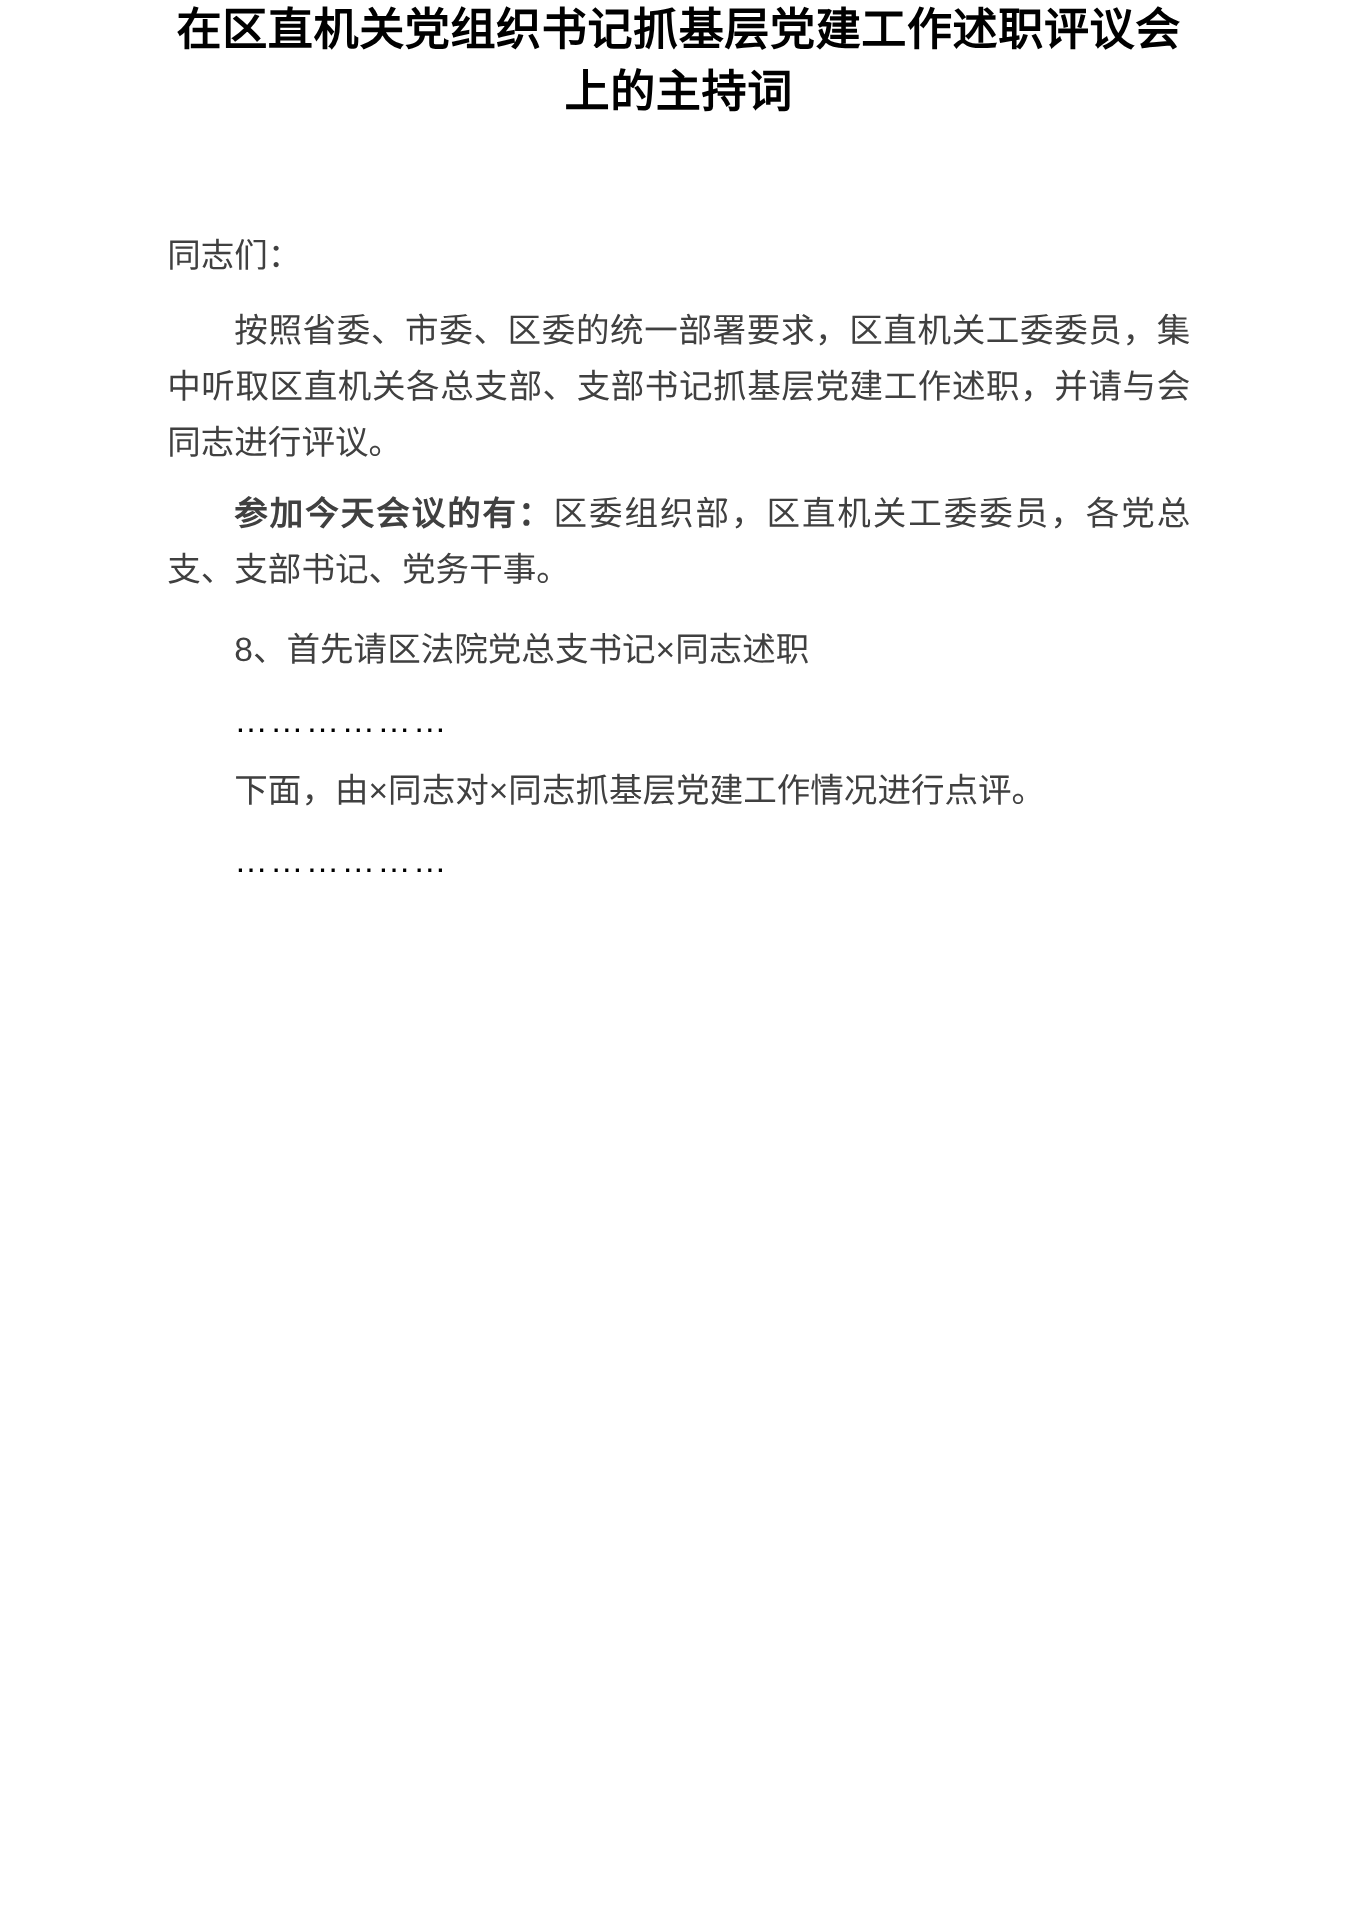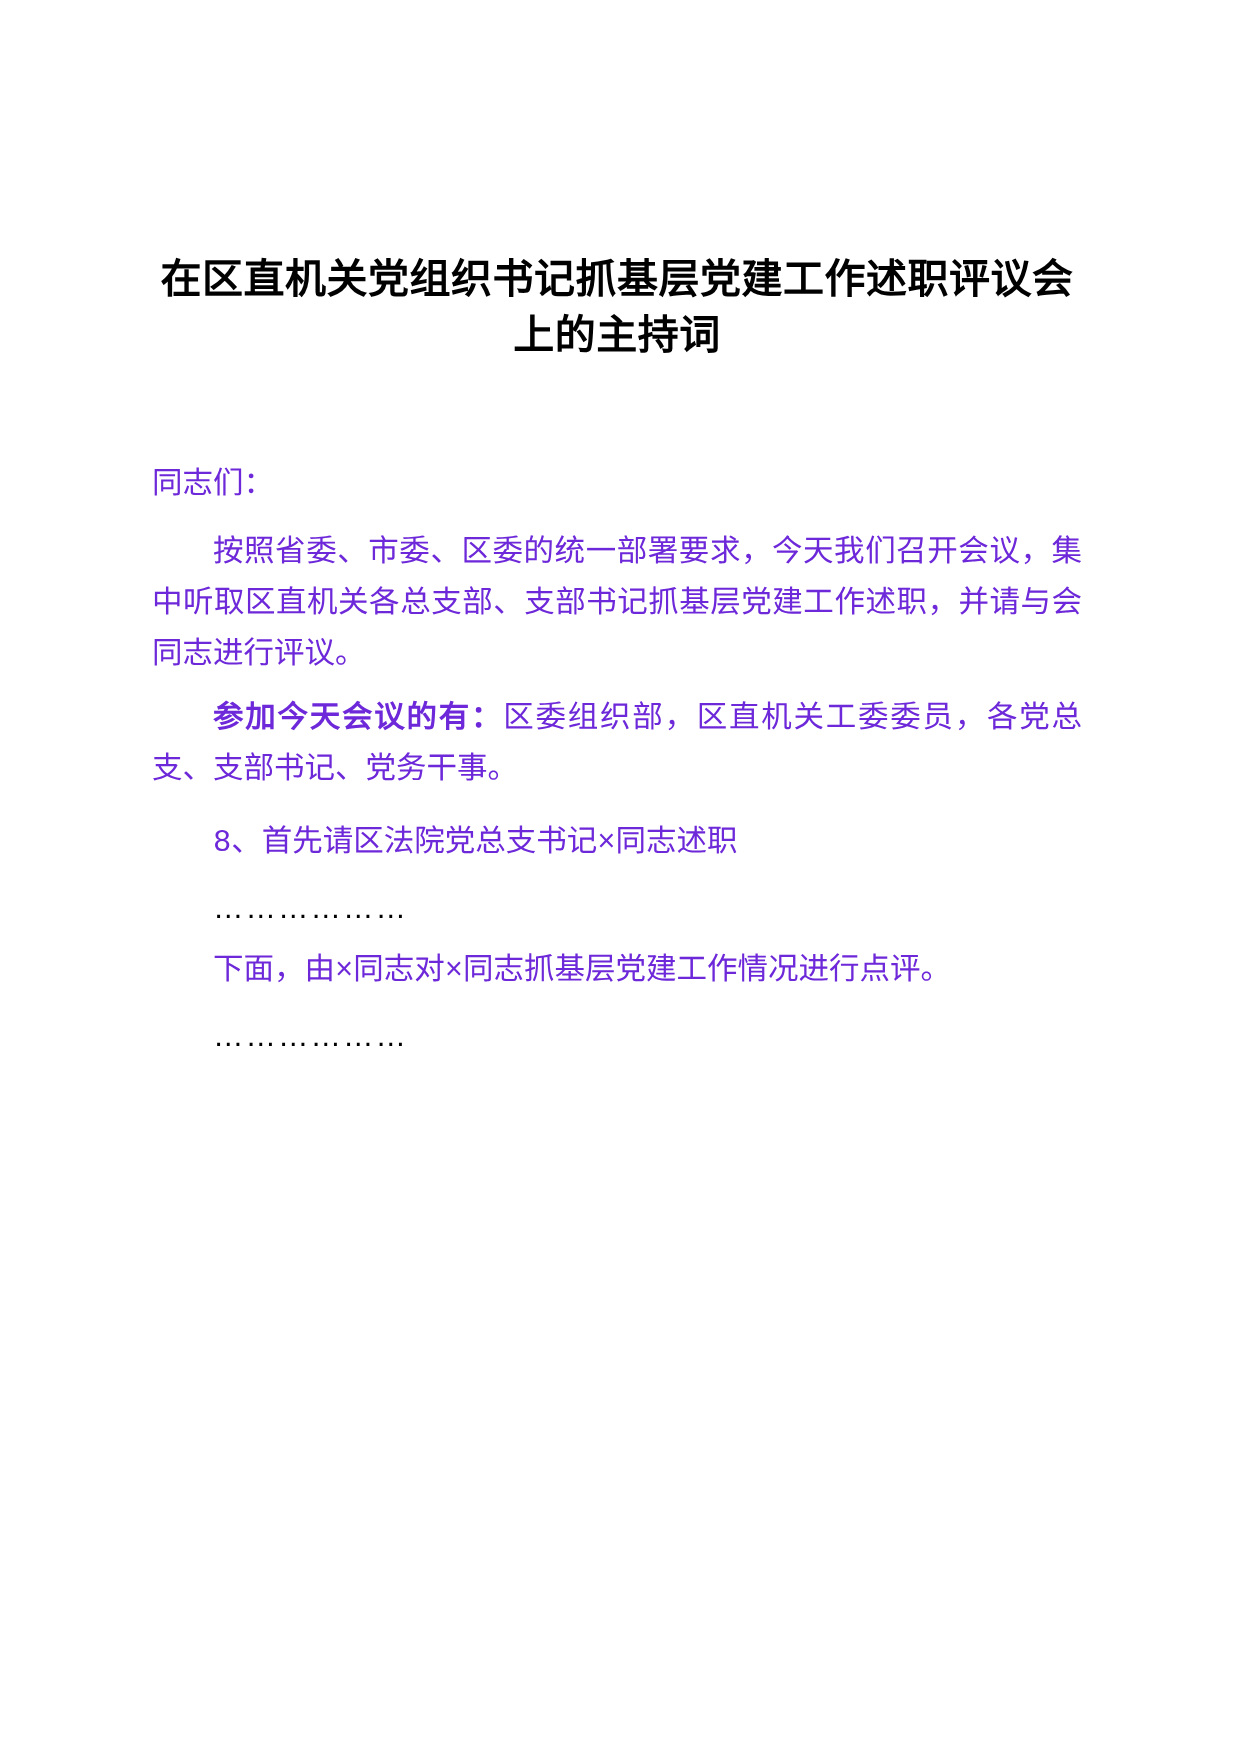--- a/index.html
+++ b/index.html
@@ -23,43 +23,41 @@
   .content {
     position: absolute;
     left: 152px;
     top: 0;
     width: 930px;
   }
 
   
   .doc-title {
     margin: 0;
-    padding-top: 252px;
     text-align: center;
     font-size: 41px;
     line-height: 1.36;
     font-weight: 700;
     letter-spacing: 0.5px;
     word-break: break-all;
     color: #000000;
   }
 
   
   .body-block {
     margin-top: 96px;
   }
   .para {
     margin: 0 0 13px 0;
     font-size: 30.5px;
     line-height: 1.67;
     text-align: justify;
     text-justify: inter-ideograph;
     word-break: break-all;
-    color: #6d28d9;
-    font-family: Liberation Mono, monospace;
+    color: #404040;
   }
   .para.salutation {
     text-indent: 0;
     margin-bottom: 18px;
   }
   .para.indent {
     text-indent: 2em;
   }
   .para.numbered {
     text-indent: 2em;
@@ -86,21 +84,21 @@
 
 <div class="page">
   <div class="content">
 
     <h1 class="doc-title">在区直机关党组织书记抓基层党建工作述职评议会上的主持词</h1>
 
     <div class="body-block">
 
       <p class="para salutation">同志们：</p>
 
-      <p class="para indent">按照省委、市委、区委的统一部署要求，今天我们召开会议，集中听取区直机关各总支部、支部书记抓基层党建工作述职，并请与会同志进行评议。</p>
+      <p class="para indent">按照省委、市委、区委的统一部署要求，区直机关工委委员，集中听取区直机关各总支部、支部书记抓基层党建工作述职，并请与会同志进行评议。</p>
 
       <p class="para indent"><span class="b">参加今天会议的有：</span><span>区委组织部，区直机关工委委员，各党总支、支部书记、党务干事。</span></p>
 
 
       <p class="para numbered">8、首先请区法院党总支书记×同志述职</p>
 
       <p class="dots">………………</p>
 
       <p class="para plain-indent">下面，由×同志对×同志抓基层党建工作情况进行点评。</p>
 

